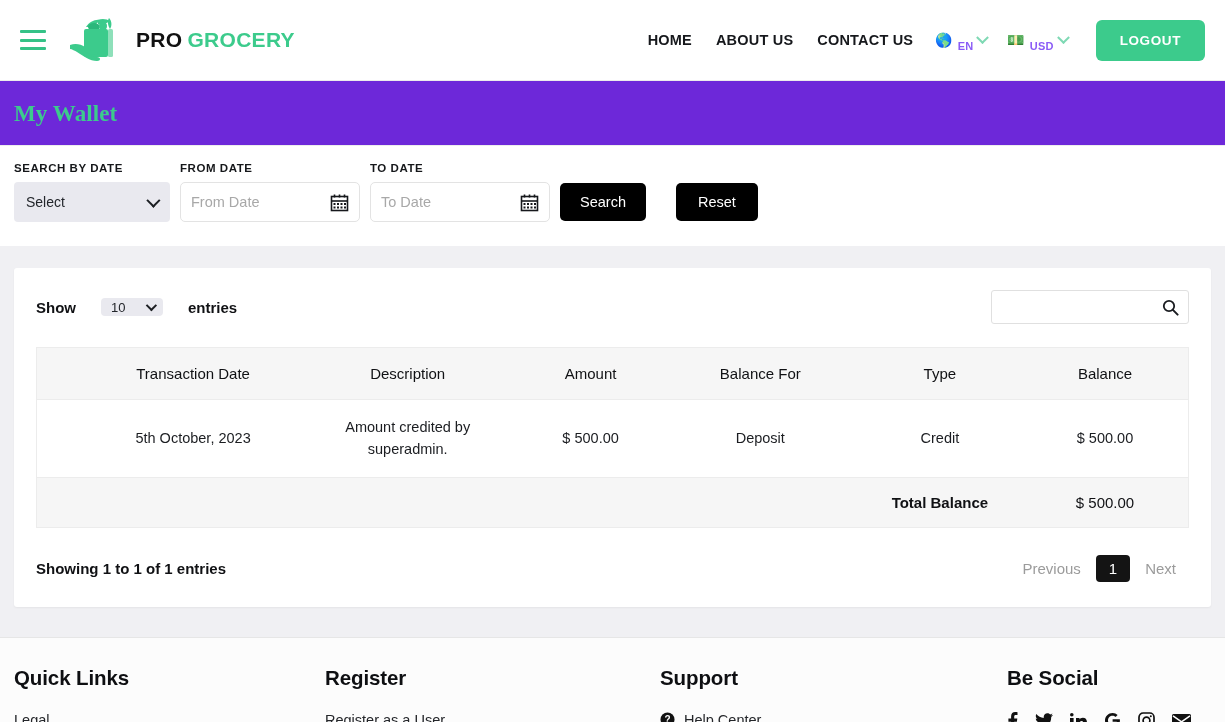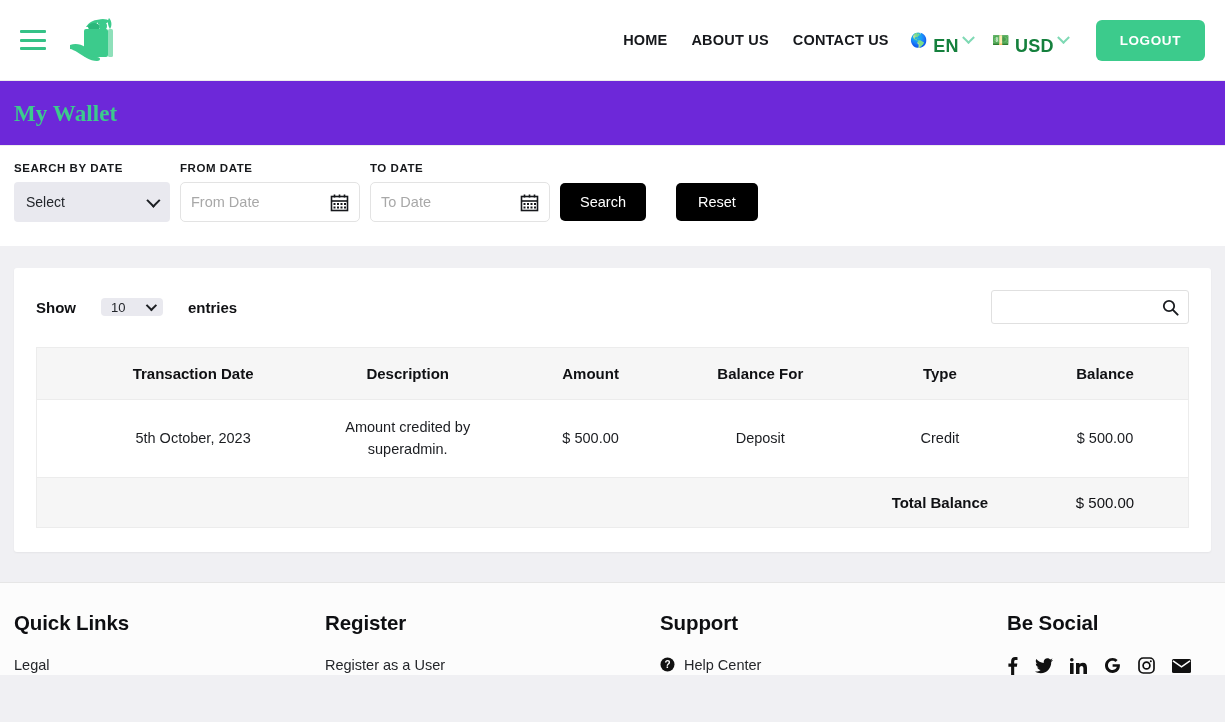--- a/index.html
+++ b/index.html
@@ -88,23 +88,23 @@
   .nav-sel {
     display: flex;
     align-items: center;
     gap: 5px;
     padding: 0 10px;
     cursor: pointer;
     white-space: nowrap;
   }
   .nav-sel .flag { font-size: 14px; line-height: 1; }
   .nav-sel .sel-label {
-    font-size: 18px;
-    font-weight: bold;
-    color: #15803d;
+    font-size: 11px;
+    font-weight: bold;
+    color: #8b5cf6;
     letter-spacing: .2px;
     margin-top: 12px;
   }
   .caret {
     width: 9px; height: 9px;
     border-right: 2px solid #7fd9b4;
     border-bottom: 2px solid #7fd9b4;
     transform: rotate(45deg) translate(-2px,-2px);
   }
 
@@ -271,21 +271,21 @@
 
   
   table {
     width: 100%;
     border-collapse: collapse;
     border: 1px solid #ececec;
   }
   thead th {
     background: #f6f6f6;
     font-size: 15px;
-    font-weight: bold;
+    font-weight: normal;
     color: #101114;
     padding: 17px 8px;
     text-align: center;
     border-bottom: 1px solid #ececec;
   }
   thead th.spacer { width: 48px; }
   tbody td {
     font-size: 14.5px;
     color: #1b1d21;
     text-align: center;
@@ -389,20 +389,23 @@
     <svg class="brand-mark" viewBox="0 0 56 50">
       <path d="M18 12c3-5 9-8 14-7-2 3-6 6-11 7z" fill="#3ccb8c"></path>
       <path d="M30 5c4-2 9-1 12 1-3 2-8 4-12 3z" fill="#3ccb8c"></path>
       <ellipse cx="26" cy="12" rx="6" ry="4" fill="#2bb77b"></ellipse>
       <circle cx="35" cy="11" r="4" fill="#3ccb8c"></circle>
       <path d="M41 3c3 3 3 8 1 11-2-3-3-8-1-11z" fill="#3ccb8c"></path>
       <rect x="16" y="14" width="24" height="28" rx="2" fill="#3ccb8c"></rect>
       <rect x="40" y="14" width="5" height="28" rx="1.5" fill="#8ee0ba"></rect>
       <path d="M2 30c5-2 11-1 15 2 3 2 6 4 10 4 2 0 3 1 3 2s-1 2-3 2c-4 0-8-2-11-4 4 3 8 6 13 6 2 0 3 1 3 2s-1 2-3 2c-7 0-14-5-20-9-2-1-5-3-7-3z" fill="#3ccb8c"></path>
     </svg>
+    <div class="brand-text">
+      <span class="pro">PRO</span><span class="grocery">GROCERY</span>
+    </div>
   </div>
 
   <div class="nav">
     <a class="nav-link">HOME</a>
     <a class="nav-link">ABOUT US</a>
     <a class="nav-link">CONTACT US</a>
 
     <div class="nav-sel">
       <span class="flag">🌎</span>
       <span class="sel-label">EN</span>
@@ -538,20 +541,28 @@
           <td></td>
           <td></td>
           <td></td>
           <td></td>
           <td class="total-lbl">Total Balance</td>
           <td>$ 500.00</td>
         </tr>
       </tfoot>
     </table>
 
+    <div class="card-bottom">
+      <div class="showing-text">Showing 1 to 1 of 1 entries</div>
+      <div class="pager">
+        <span class="pg">Previous</span>
+        <span class="pg num">1</span>
+        <span class="pg">Next</span>
+      </div>
+    </div>
 
   </div>
 </div>
 
 <div class="site-footer">
 
   <div class="fcol c1">
     <h3>Quick Links</h3>
     <div class="fitem">
       <span>Legal</span>

